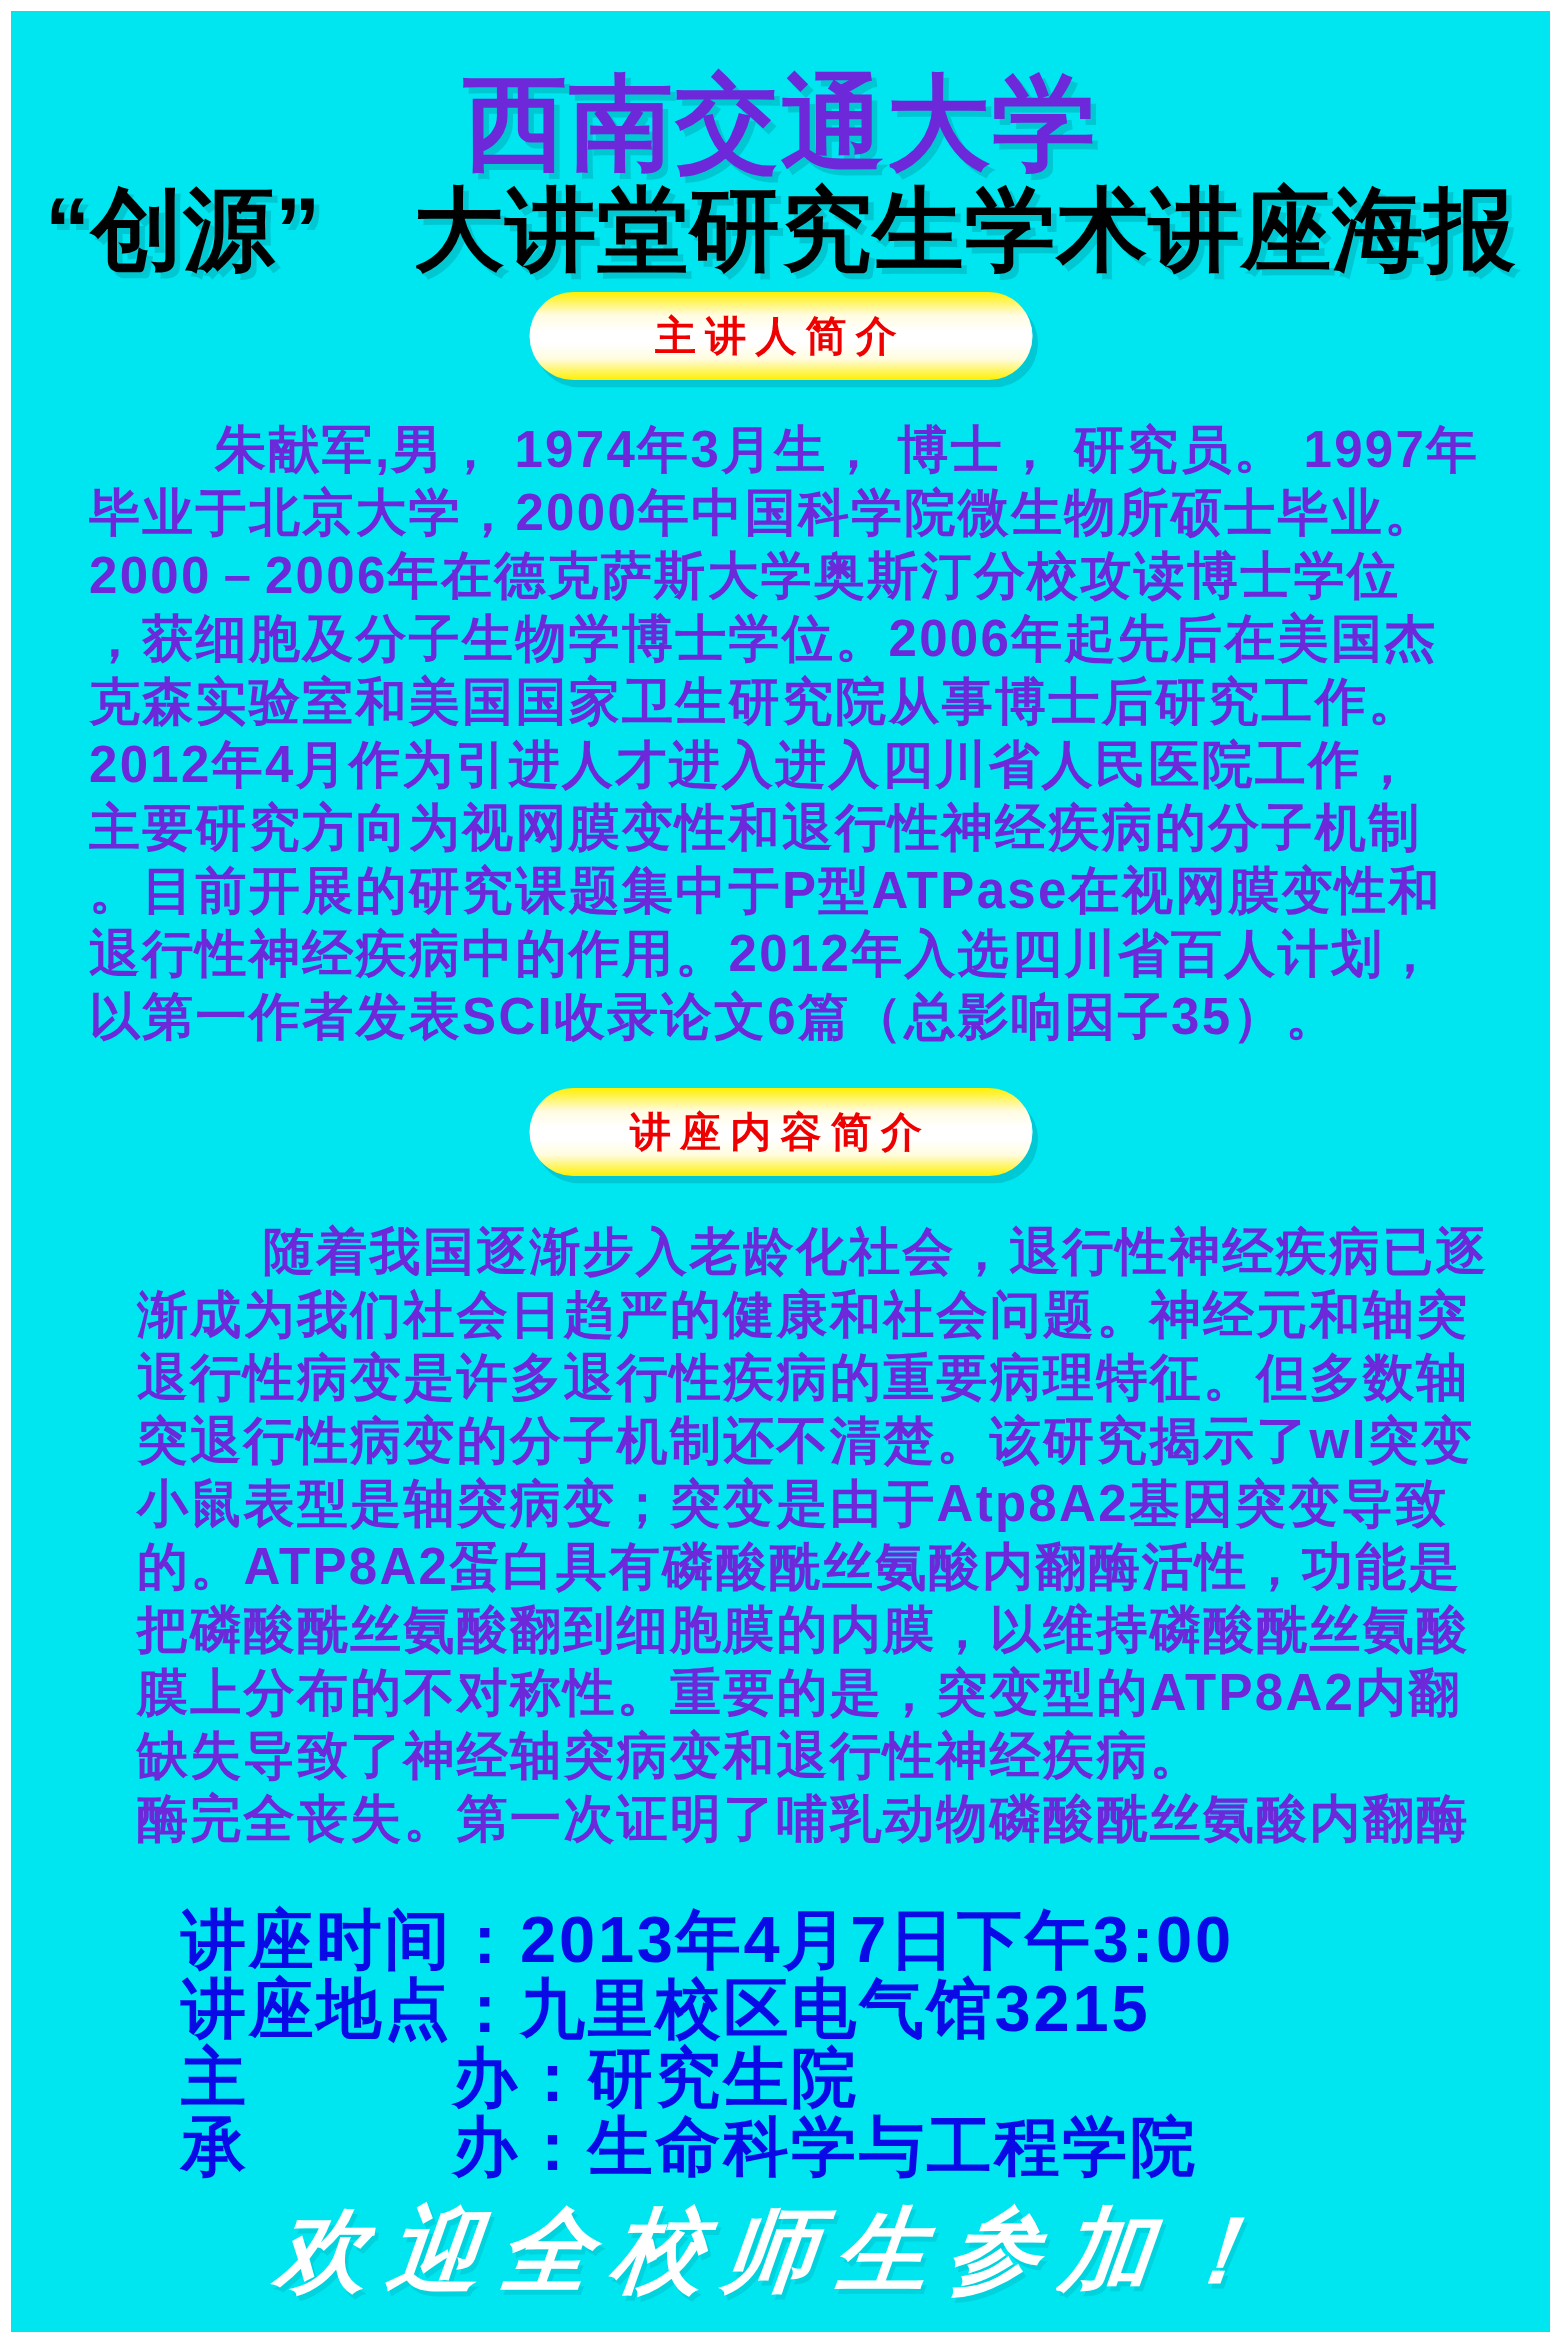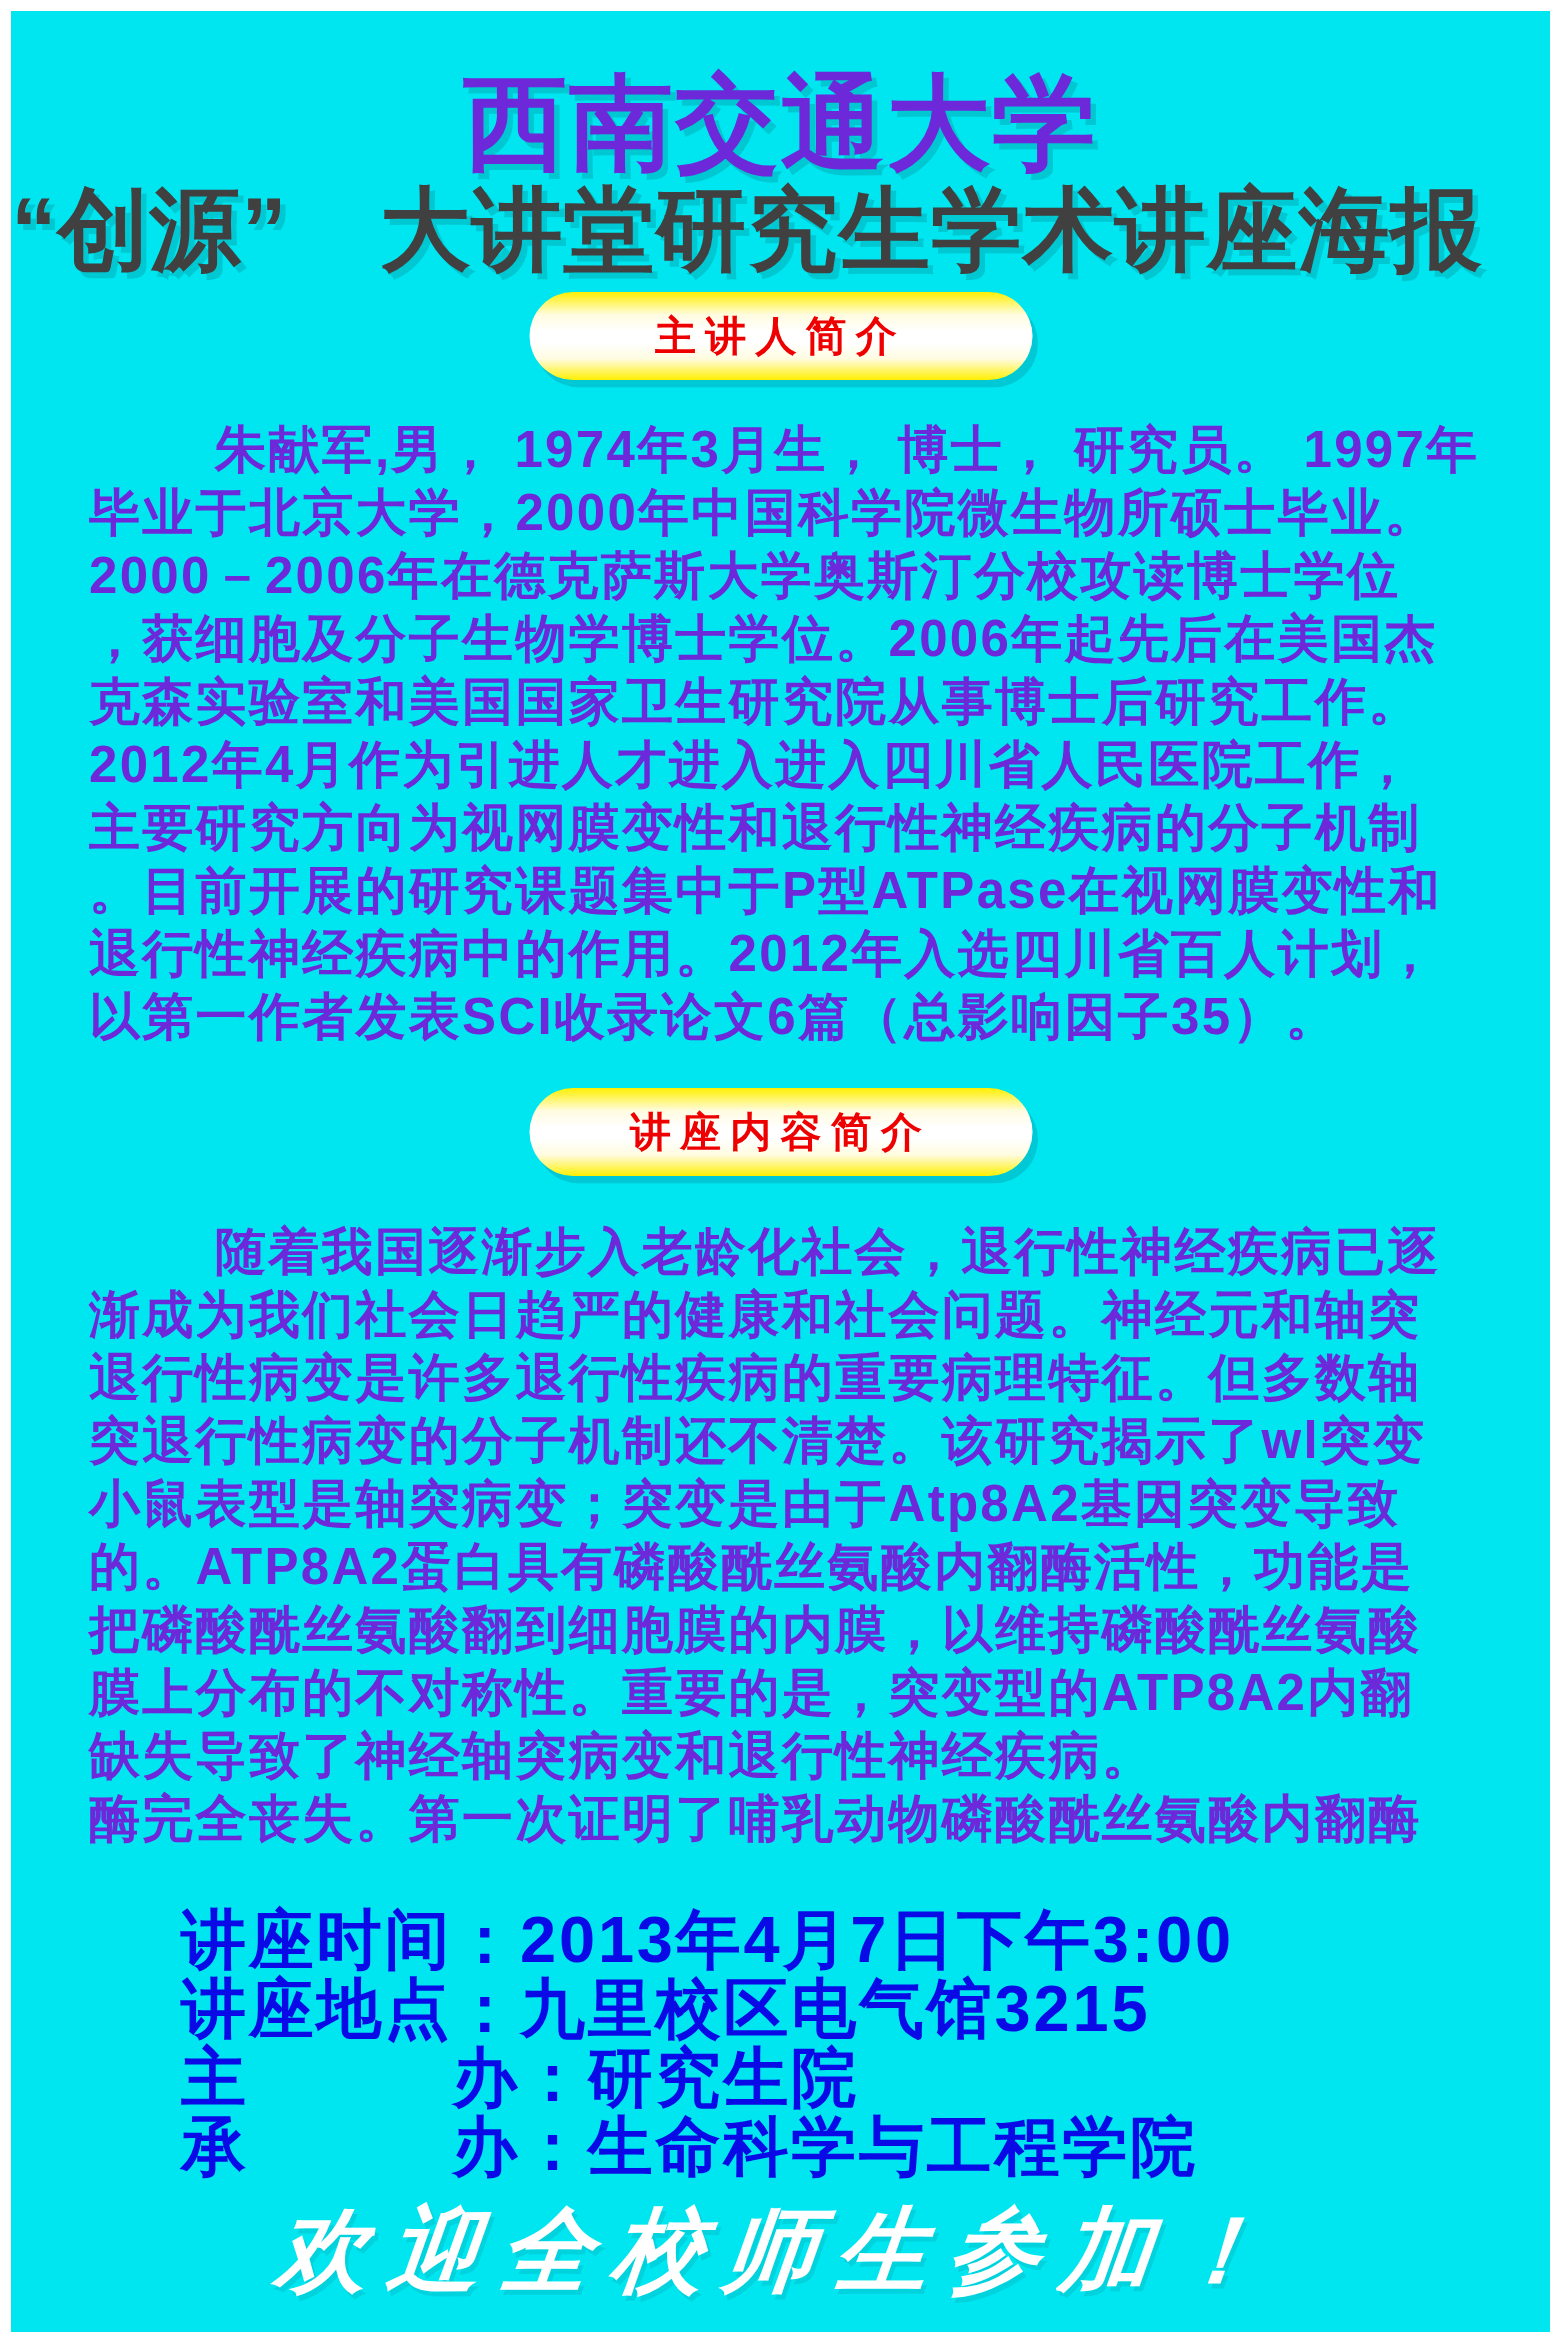--- a/index.html
+++ b/index.html
@@ -21,22 +21,23 @@
     left: 0; right: 0; top: 44px;
     text-align: center;
     font-size: 104px; font-weight: 900;
     color: #6d28d9;
     letter-spacing: 1.8px;
     text-shadow: 5.5px 6.4px 0 rgba(0,175,185,0.55);
     white-space: nowrap;
   }
   .title2 {
     left: 0; right: 0; top: 158px;
+    text-align: center;
     font-size: 91px; font-weight: 900;
-    color: #404040;
+    color: #000000;
     letter-spacing: 0.9px;
     text-shadow: 5.5px 6.4px 0 rgba(0,175,185,0.55);
     white-space: nowrap;
   }
 
   .badge {
     left: 50%; transform: translateX(-50%);
     width: 503px; height: 88px;
     border-radius: 46px;
     background: linear-gradient(180deg, #ffef00 0%, #fffce0 26%, #ffffff 45%, #ffffff 58%, #fffce0 76%, #ffef00 100%);
@@ -53,21 +54,21 @@
   }
 
   .para {
     left: 78px; width: 1373px;
     color: #6d28d9;
     font-size: 51px; font-weight: 700;
     line-height: 63px;
     letter-spacing: 2.3px;
   }
   .para1 { top: 407px; }
-  .para2 { top: 1209px; }
+  .para2 { top: 1209px; margin-left: 48px; }
   .pline { white-space: nowrap; }
   .pline.indent { text-indent: 126px; }
 
   .info {
     left: 170px; top: 1894px;
     color: #0a0ae6;
     font-size: 65px; font-weight: 900;
     line-height: 69px;
     letter-spacing: 2.8px;
   }

